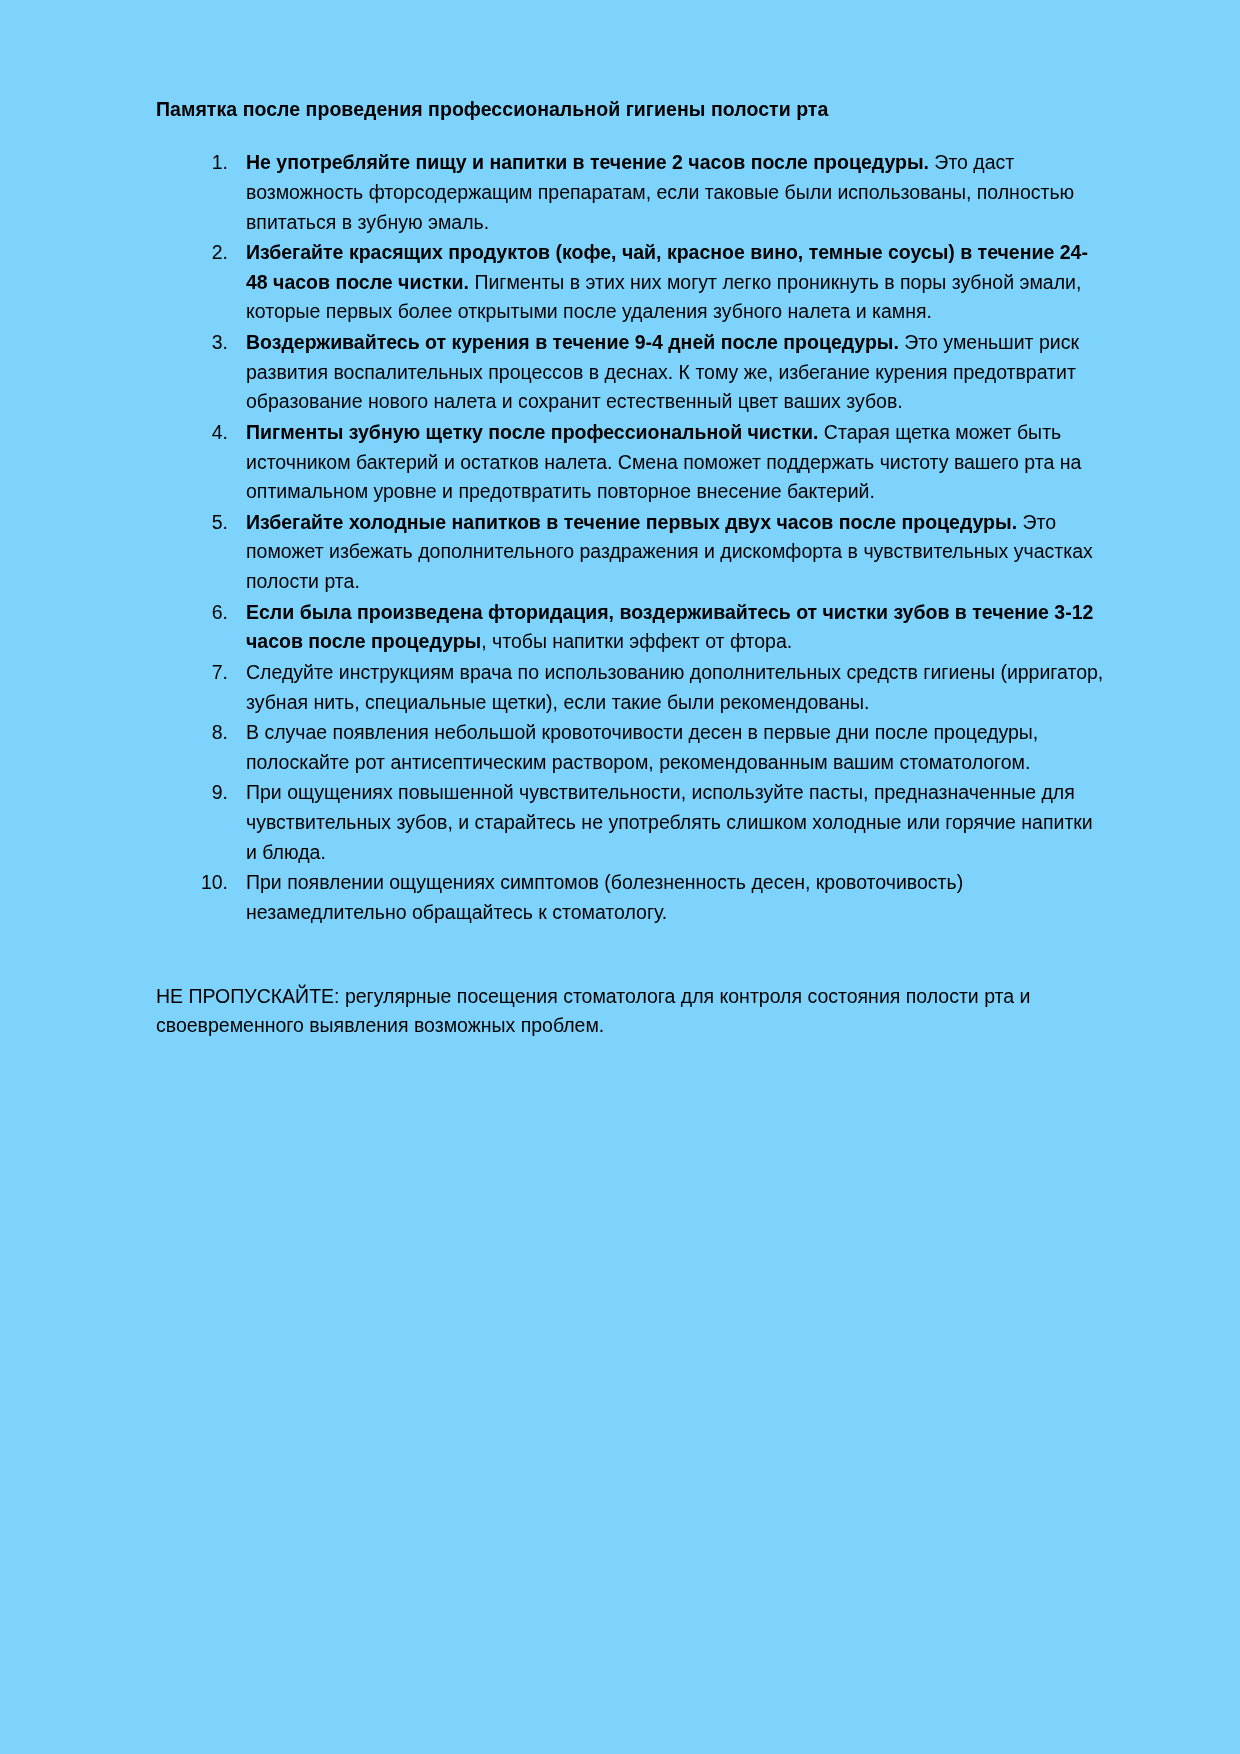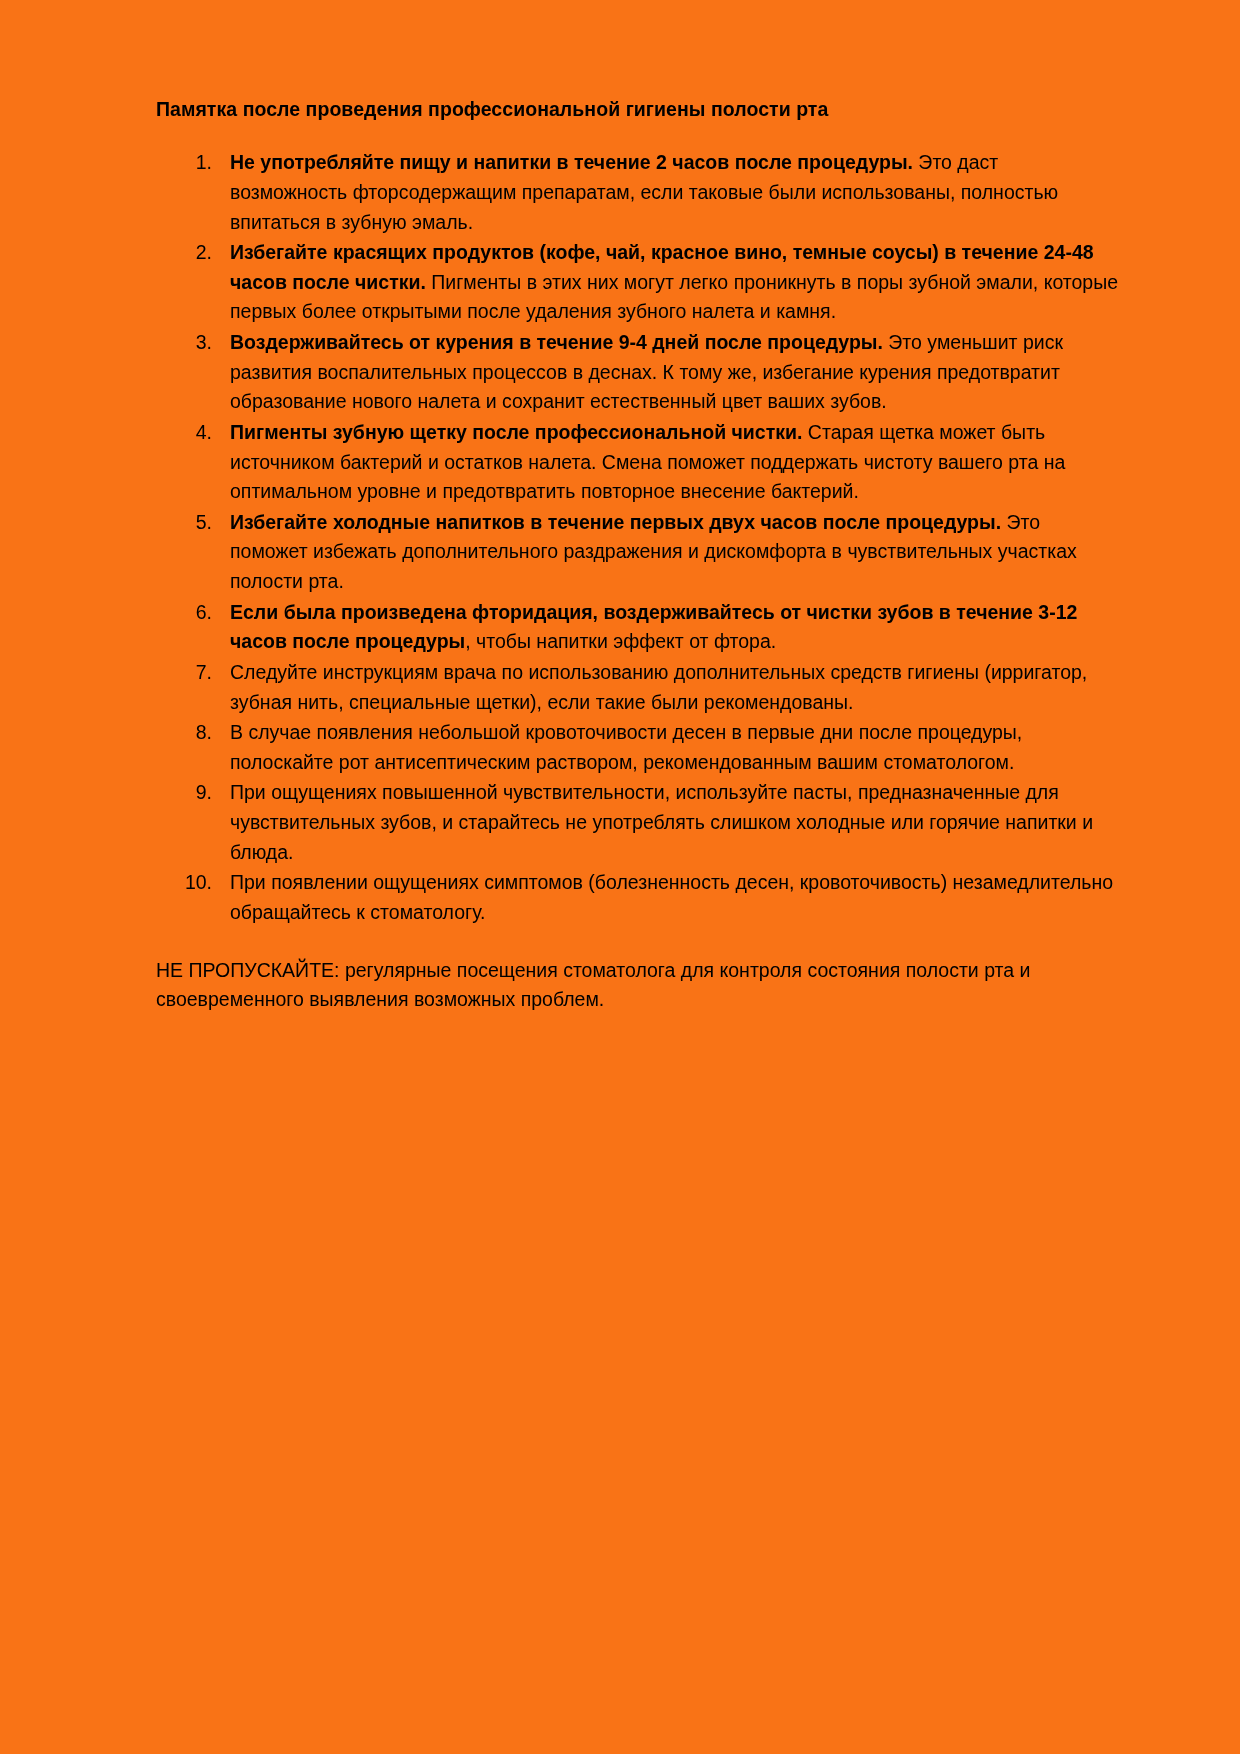--- a/index.html
+++ b/index.html
@@ -14,31 +14,31 @@
     font-family: "Liberation Sans", sans-serif;
     color: #000000;
     -webkit-font-smoothing: antialiased;
   }
   .page {
     position: relative;
     width: 1240px;
     height: 1754px;
     box-sizing: border-box;
     padding: 96px 120px 0 156px;
-    background: #f97316;
+    background: #7dd3fc;
   }
   .doc-title {
     font-size: 19.5px;
     font-weight: bold;
     line-height: 1.35;
     margin: 0 0 26px 0;
     letter-spacing: 0.05px;
   }
   ol.checklist {
-    margin: 0;
+    margin: 16px;
     padding: 0 0 0 0;
     list-style: none;
     counter-reset: item;
   }
   ol.checklist > li {
     position: relative;
     counter-increment: item;
     padding-left: 74px;
     font-size: 19.5px;
     line-height: 1.52;
@@ -56,21 +56,21 @@
     line-height: 1.52;
     font-weight: normal;
   }
   ol.checklist > li .lead {
     font-weight: bold;
   }
   .item-text {
     display: inline;
   }
   .closing {
-    margin: 28px 0 0 0;
+    margin: 54px 0 0 0;
     font-size: 19.5px;
     line-height: 1.52;
     max-width: 945px;
   }
 </style>
 </head>
 <body>
 
 <div class="page">
 

